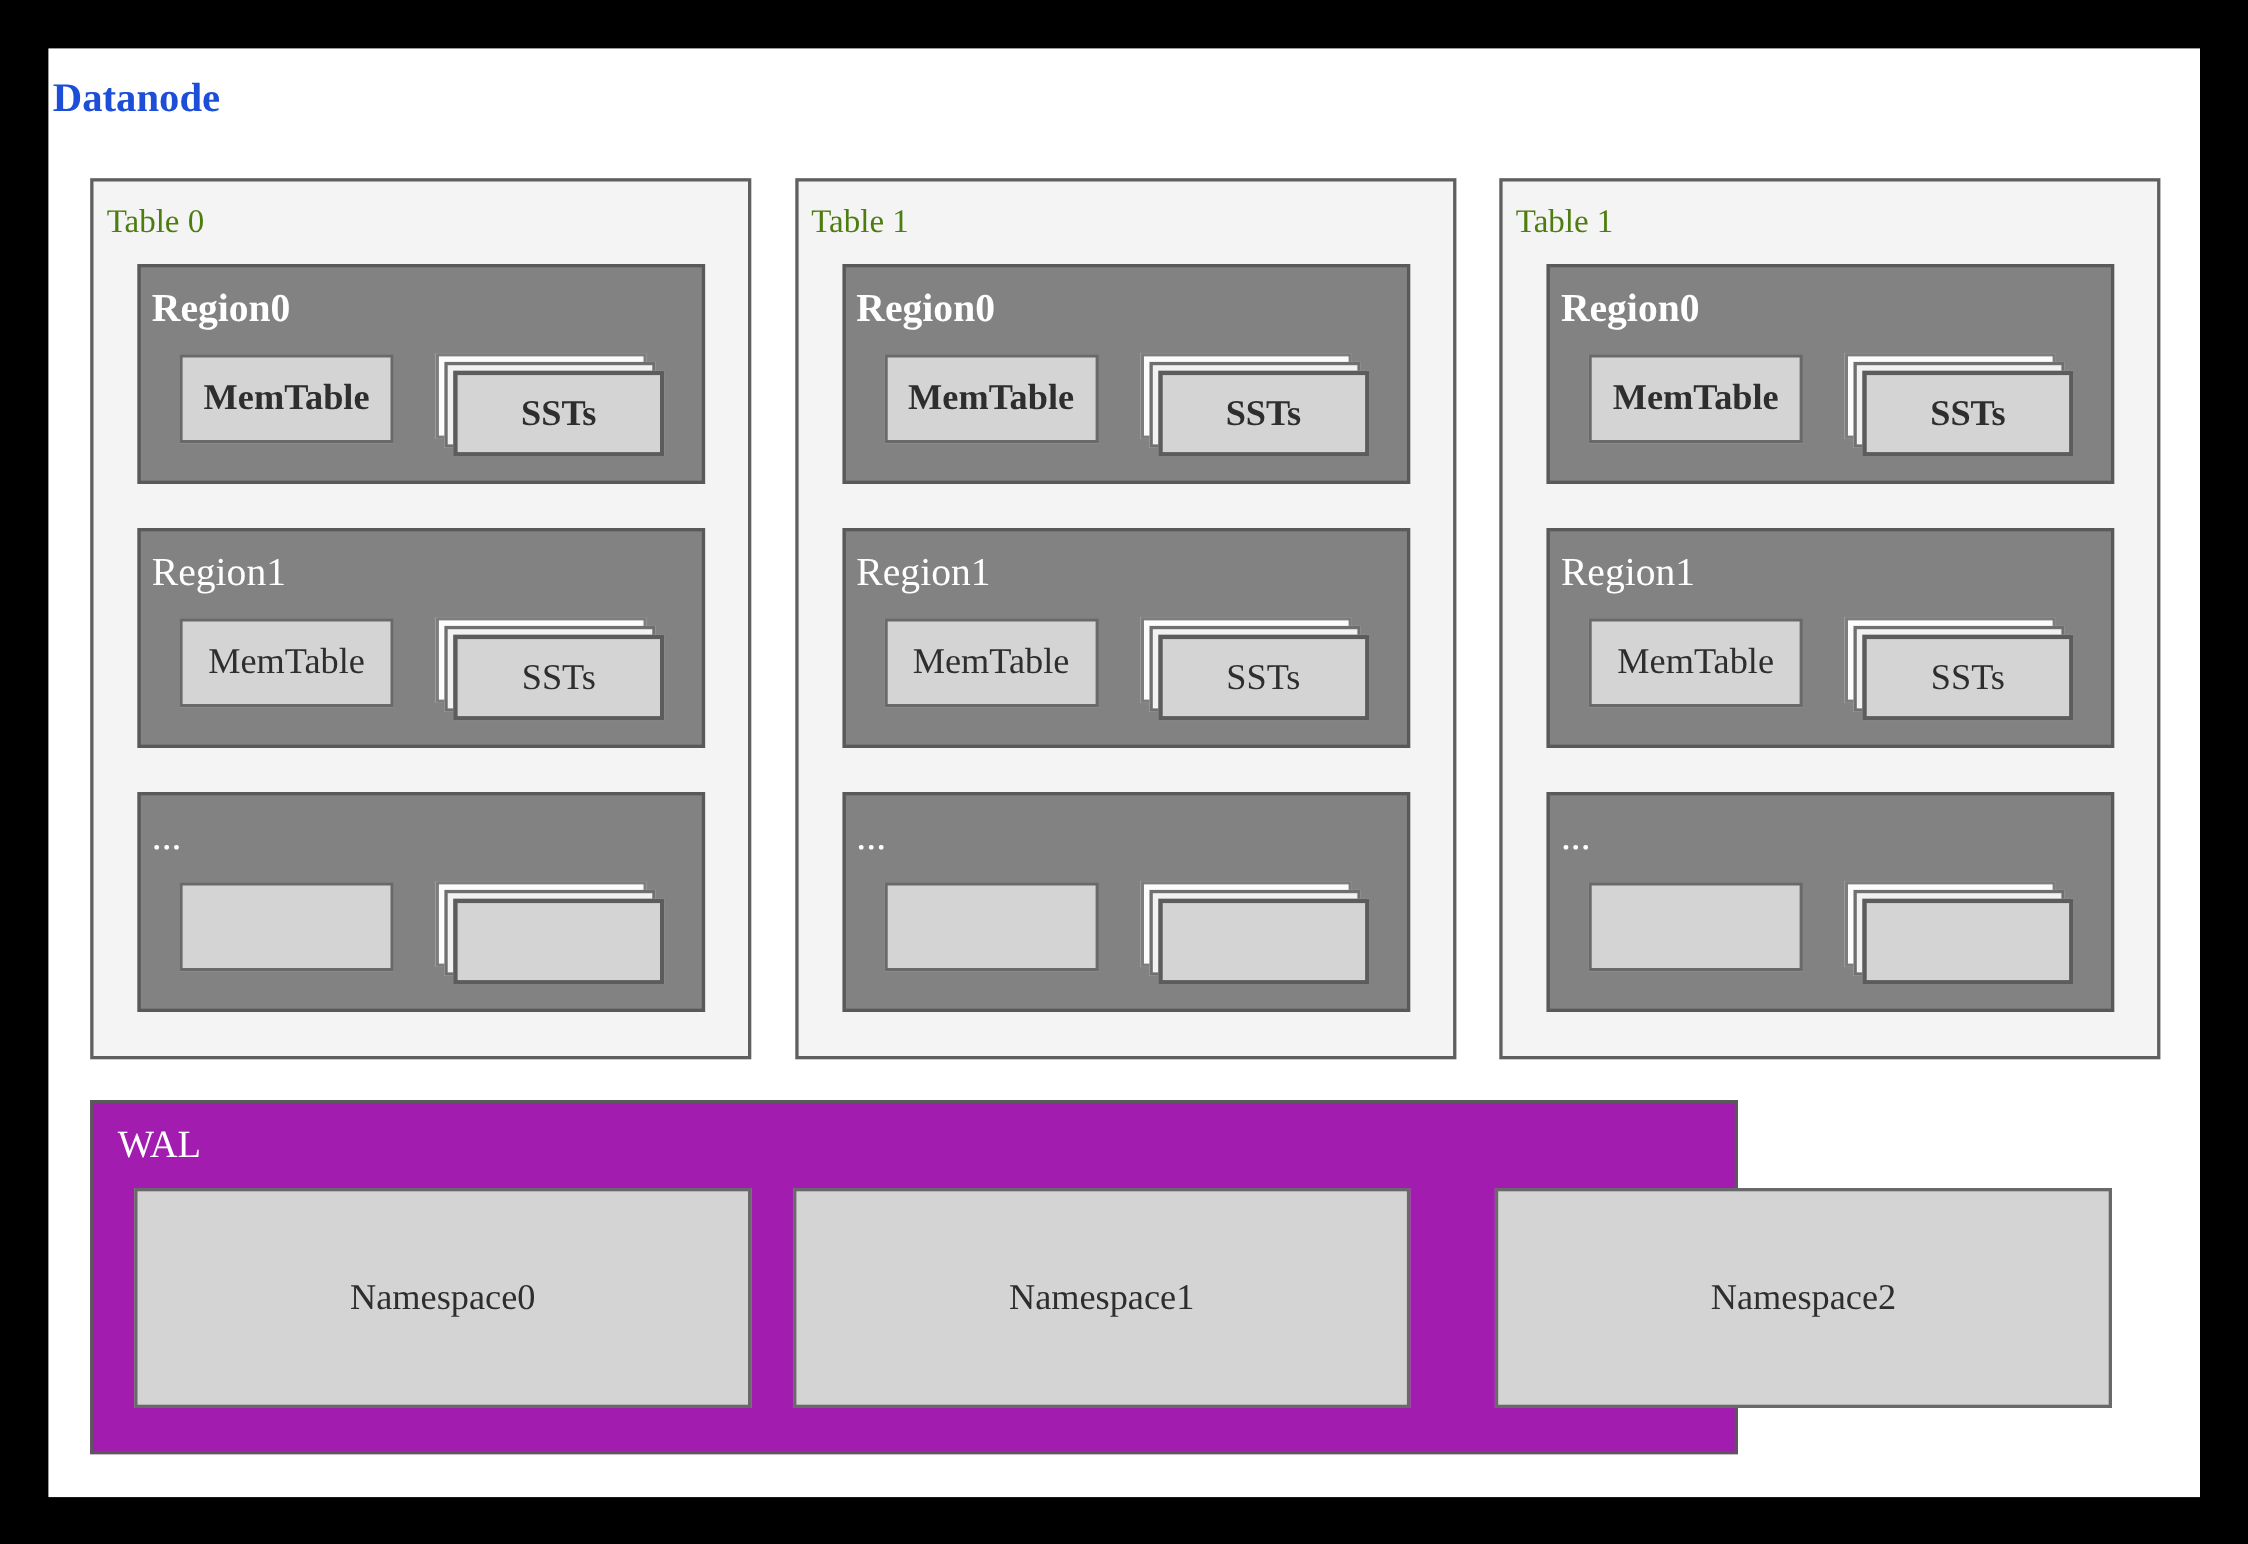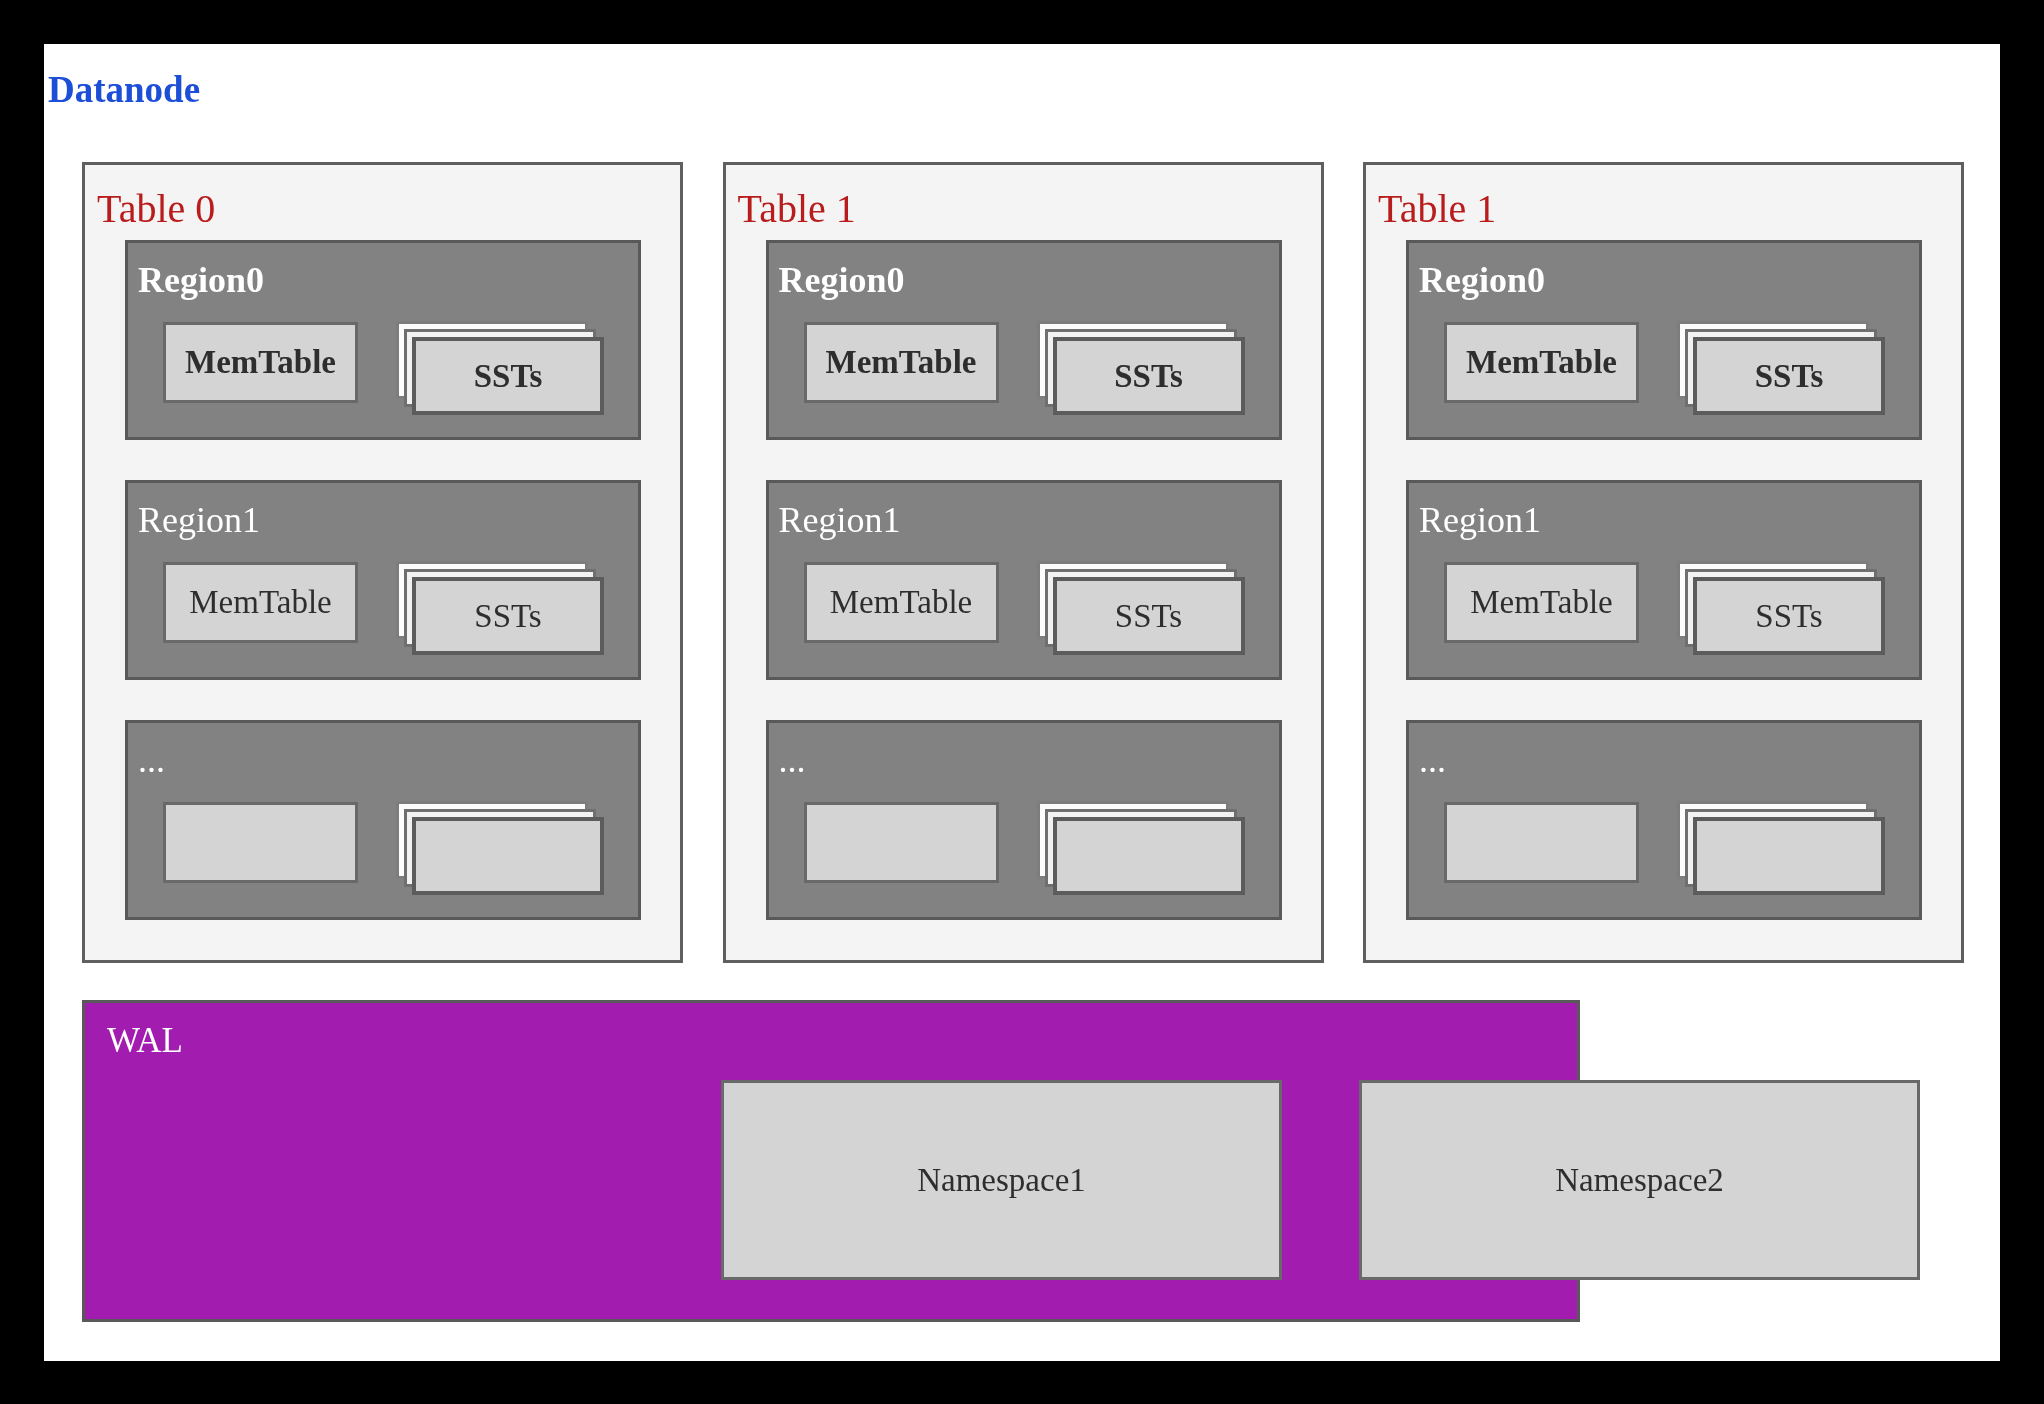--- a/index.html
+++ b/index.html
@@ -37,22 +37,22 @@
   .table-box {
     width: 601px; height: 801px;
     box-sizing: border-box;
     background: #f4f4f4;
     border: 3px solid #5f5f5f;
     position: relative;
   }
   .table-label {
     position: absolute;
     left: 12px; top: 20px;
-    font-size: 40px;
-    color: #b91c1c;
+    font-size: 30px;
+    color: #4d7c0f;
     white-space: nowrap;
   }
   .region {
     position: absolute;
     left: 40px;
     width: 516px; height: 200px;
     box-sizing: border-box;
     background: #828282;
     border: 3px solid #595959;
   }
@@ -241,16 +241,17 @@
           <div class="sheet mid"></div>
           <div class="sheet front"></div>
         </div>
       </div>
     </div>
 
   </div>
 
   <div class="wal-box">
     <div class="wal-label">WAL</div>
+    <div class="ns-box ns-0">Namespace0</div>
     <div class="ns-box ns-1">Namespace1</div>
     <div class="ns-box ns-2">Namespace2</div>
   </div>
 </div>
 
 </body></html>

